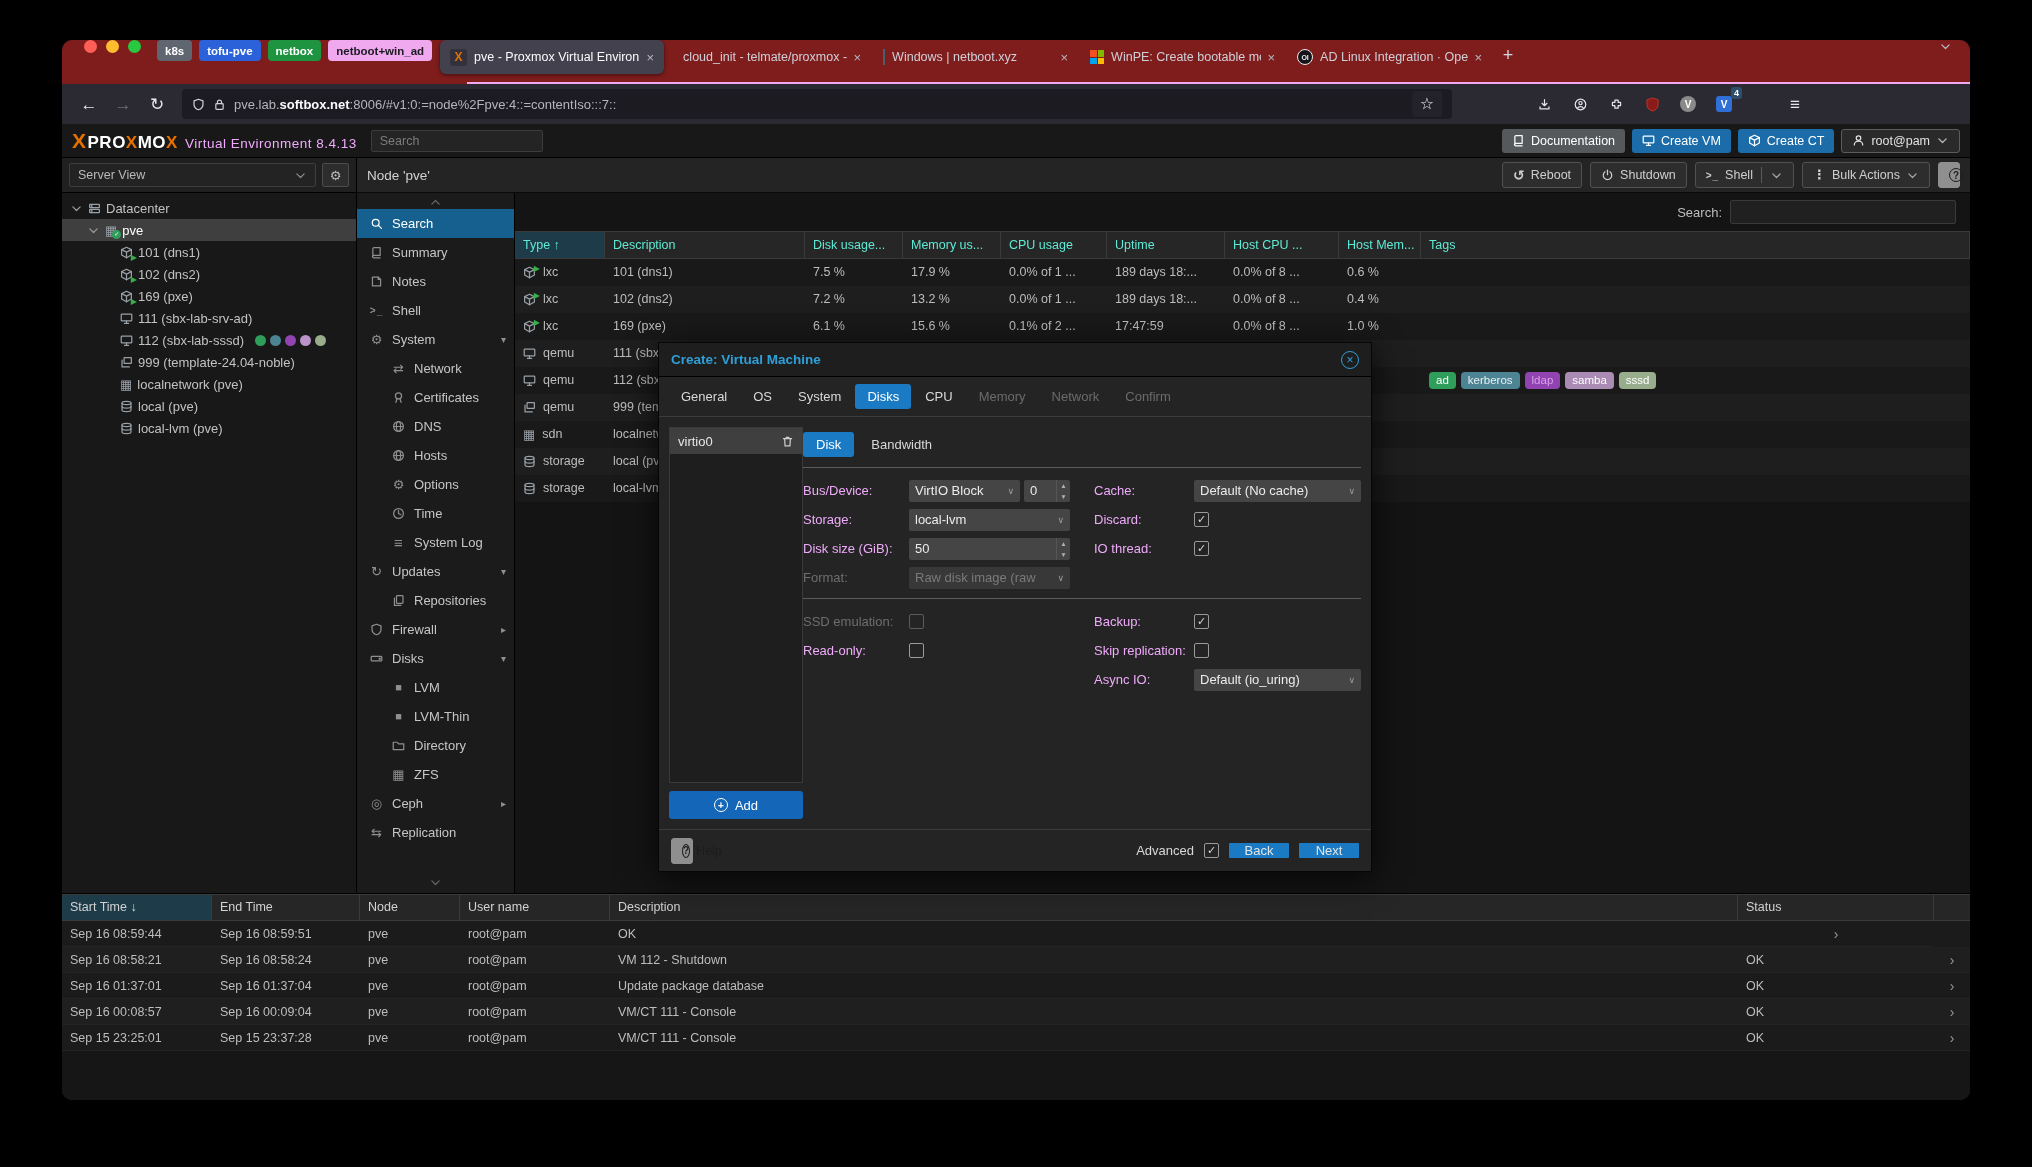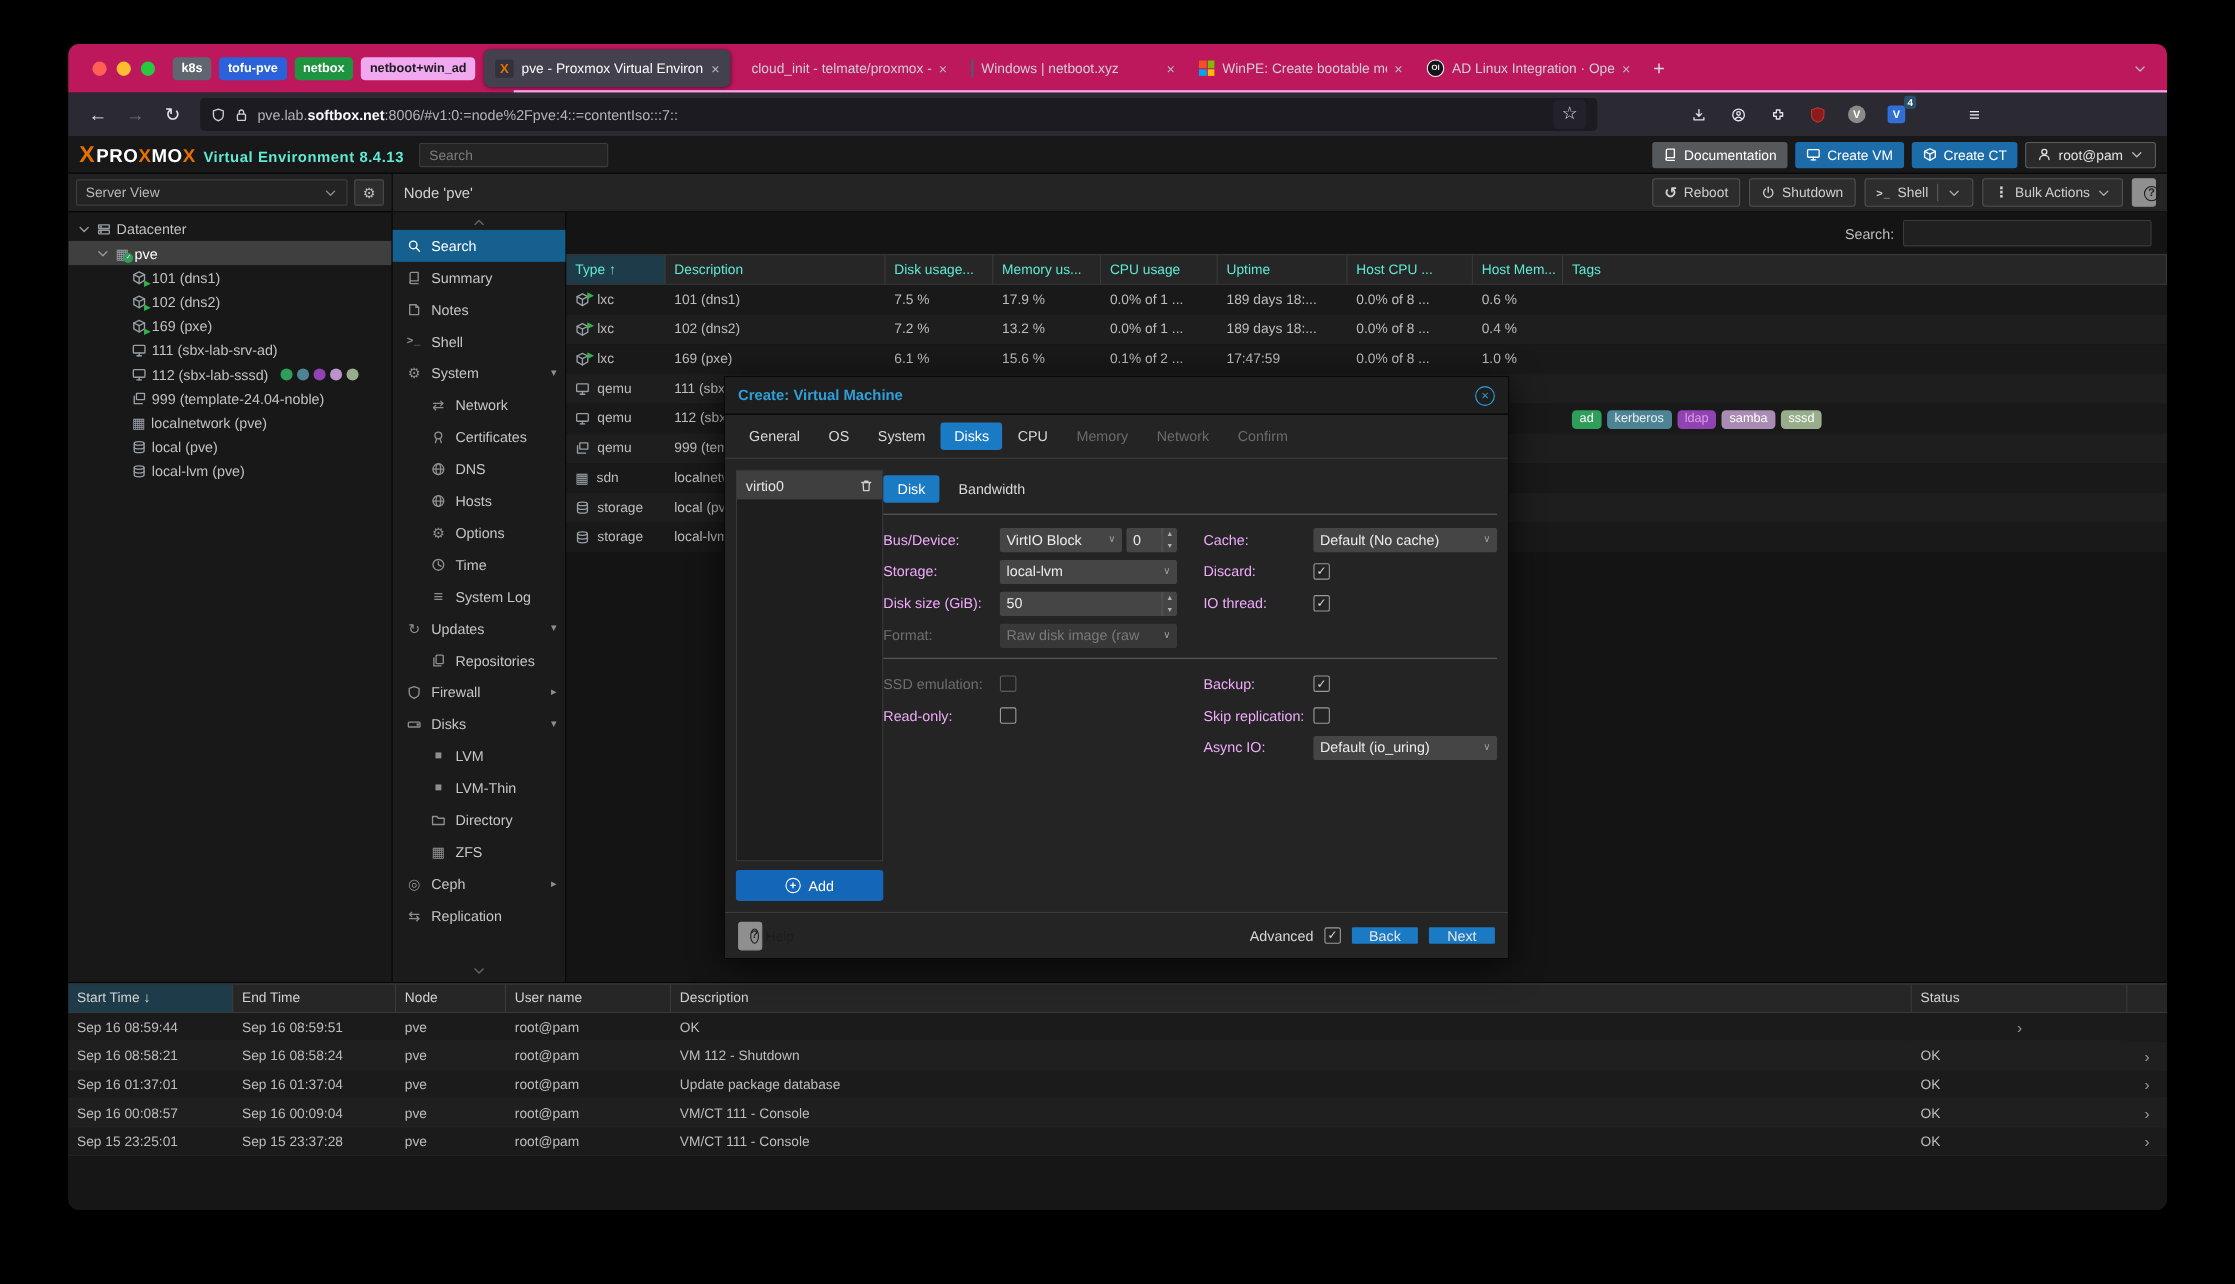--- a/index.html
+++ b/index.html
@@ -14,21 +14,21 @@
   .circ.plus2{border-color:#fff;color:#fff}
   .icw{position:relative;display:inline-flex}
   .icw .chk{position:absolute;right:-4px;bottom:-2px;width:9px;height:9px;border-radius:50%;background:#2f9e5a;
     color:#fff;font-size:6px;line-height:9px;text-align:center;font-style:normal}
   .icw .ply{position:absolute;right:-4px;bottom:-3px;color:#35b04a;font-size:8px;font-style:normal}
 
   .window{position:absolute;left:62px;top:40px;width:1908px;height:1060px;border-radius:10px;overflow:hidden;
     background:#1c1b22;box-shadow:0 10px 40px rgba(0,0,0,.8)}
 
   
-  .tabbar{height:44px;display:flex;align-items:center;padding:0 10px;position:relative;background:#be185d}
+  .tabbar{height:44px;display:flex;align-items:flex-start;padding:0 10px;position:relative;background:#7f1d1d}
   .lights{display:flex;gap:9px;margin:0 16px 0 12px}
   .light{width:13px;height:13px;border-radius:50%}
   .gbadge{height:21px;border-radius:4px;padding:0 8px;font-size:11.5px;font-weight:bold;display:flex;
     align-items:center;margin-right:7px;white-space:nowrap}
   .btab{height:34px;border-radius:6px;display:flex;align-items:center;gap:7px;padding:0 10px;color:#cfcfd8;
     font-size:12.5px;width:205px;min-width:0;margin:0 1px}
   .btab.active{background:#42414d;color:#fbfbfe;width:224px;box-shadow:0 1px 4px rgba(0,0,0,.5)}
   .btab .t{white-space:nowrap;overflow:hidden;flex:1}
   .btab .x{color:#b8b8c2;font-size:13px}
   .newtab{width:30px;height:30px;color:#d6d6de;font-size:18px;display:flex;align-items:center;justify-content:center}
@@ -65,21 +65,21 @@
   .tbicon{width:24px;height:24px;display:flex;align-items:center;justify-content:center;color:#e4e4ea;position:relative}
   .tbicon .badge{position:absolute;top:-5px;right:-6px;background:#2d4f6b;color:#fff;font-size:9px;
     padding:1px 3px;border-radius:3px;font-weight:bold}
 
   
   .pve{height:976px;display:flex;flex-direction:column;background:#141414;color:#c8c8c8}
   .pve-header{height:34px;display:flex;align-items:center;padding:0 10px;background:#181818;border-bottom:1px solid #000}
   .logo{display:flex;align-items:baseline;font-weight:bold;font-size:17px;color:#fff;letter-spacing:.5px}
   .logo .emblem{color:#e57000;font-size:21px;font-weight:900;margin-right:1px}
   .logo .ox{color:#e57000}
-  .version{color:#5eead4;font-size:13.5px;margin-left:7px;font-weight:bold}
+  .version{color:#f0abfc;font-size:13.5px;margin-left:7px;font-weight:normal}
   .hsearch{margin-left:14px;width:172px;height:22px;background:#242424;border:1px solid #3c3c3c;border-radius:2px;
     color:#cfcfcf;padding:0 8px;font-size:12.5px;font-family:inherit}
   .hsearch::placeholder{color:#7c7c7c}
   .hdr-right{margin-left:auto;display:flex;gap:7px;align-items:center}
   .hbtn{height:24px;border-radius:3px;display:flex;align-items:center;gap:6px;padding:0 10px;font-size:12.5px;color:#fff}
   .hbtn.gray{background:#56595c}
   .hbtn.blue{background:#1b6ca8}
   .hbtn.user{background:#2a2a2a;border:1px solid #5c5c5c;color:#e2e2e2}
   .hbtn .cdn{font-size:10px;color:#bbb}
 

